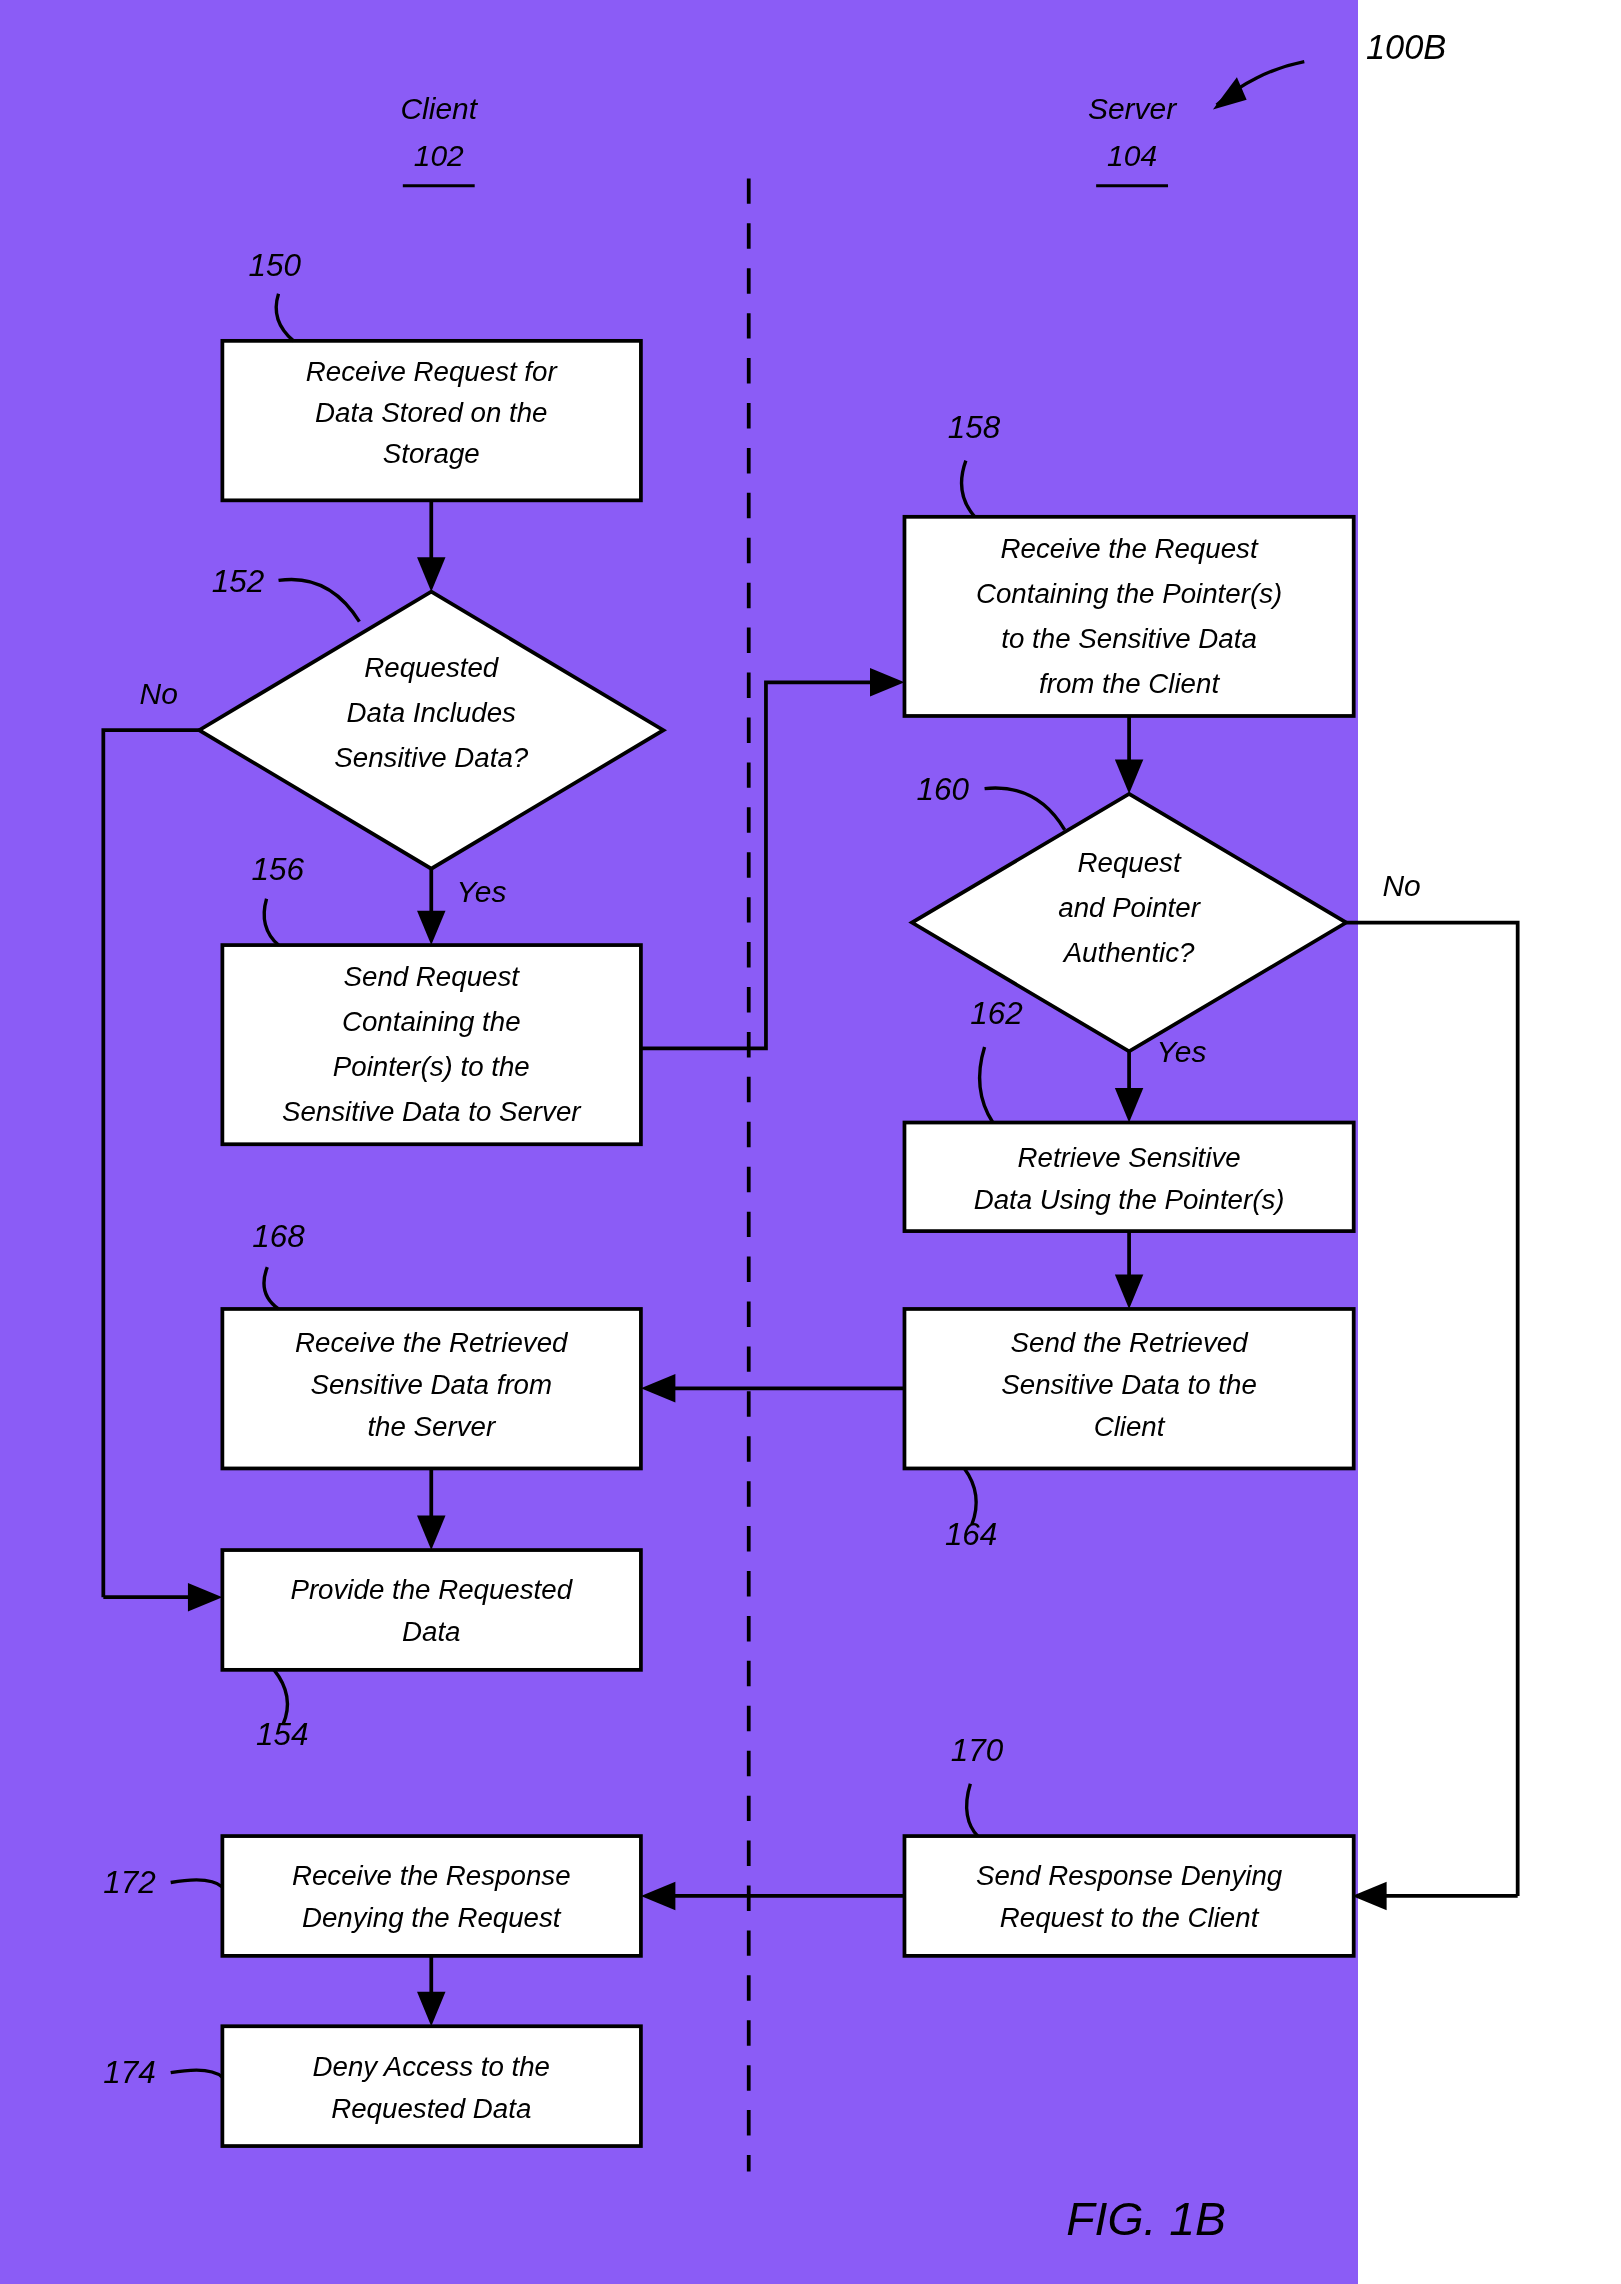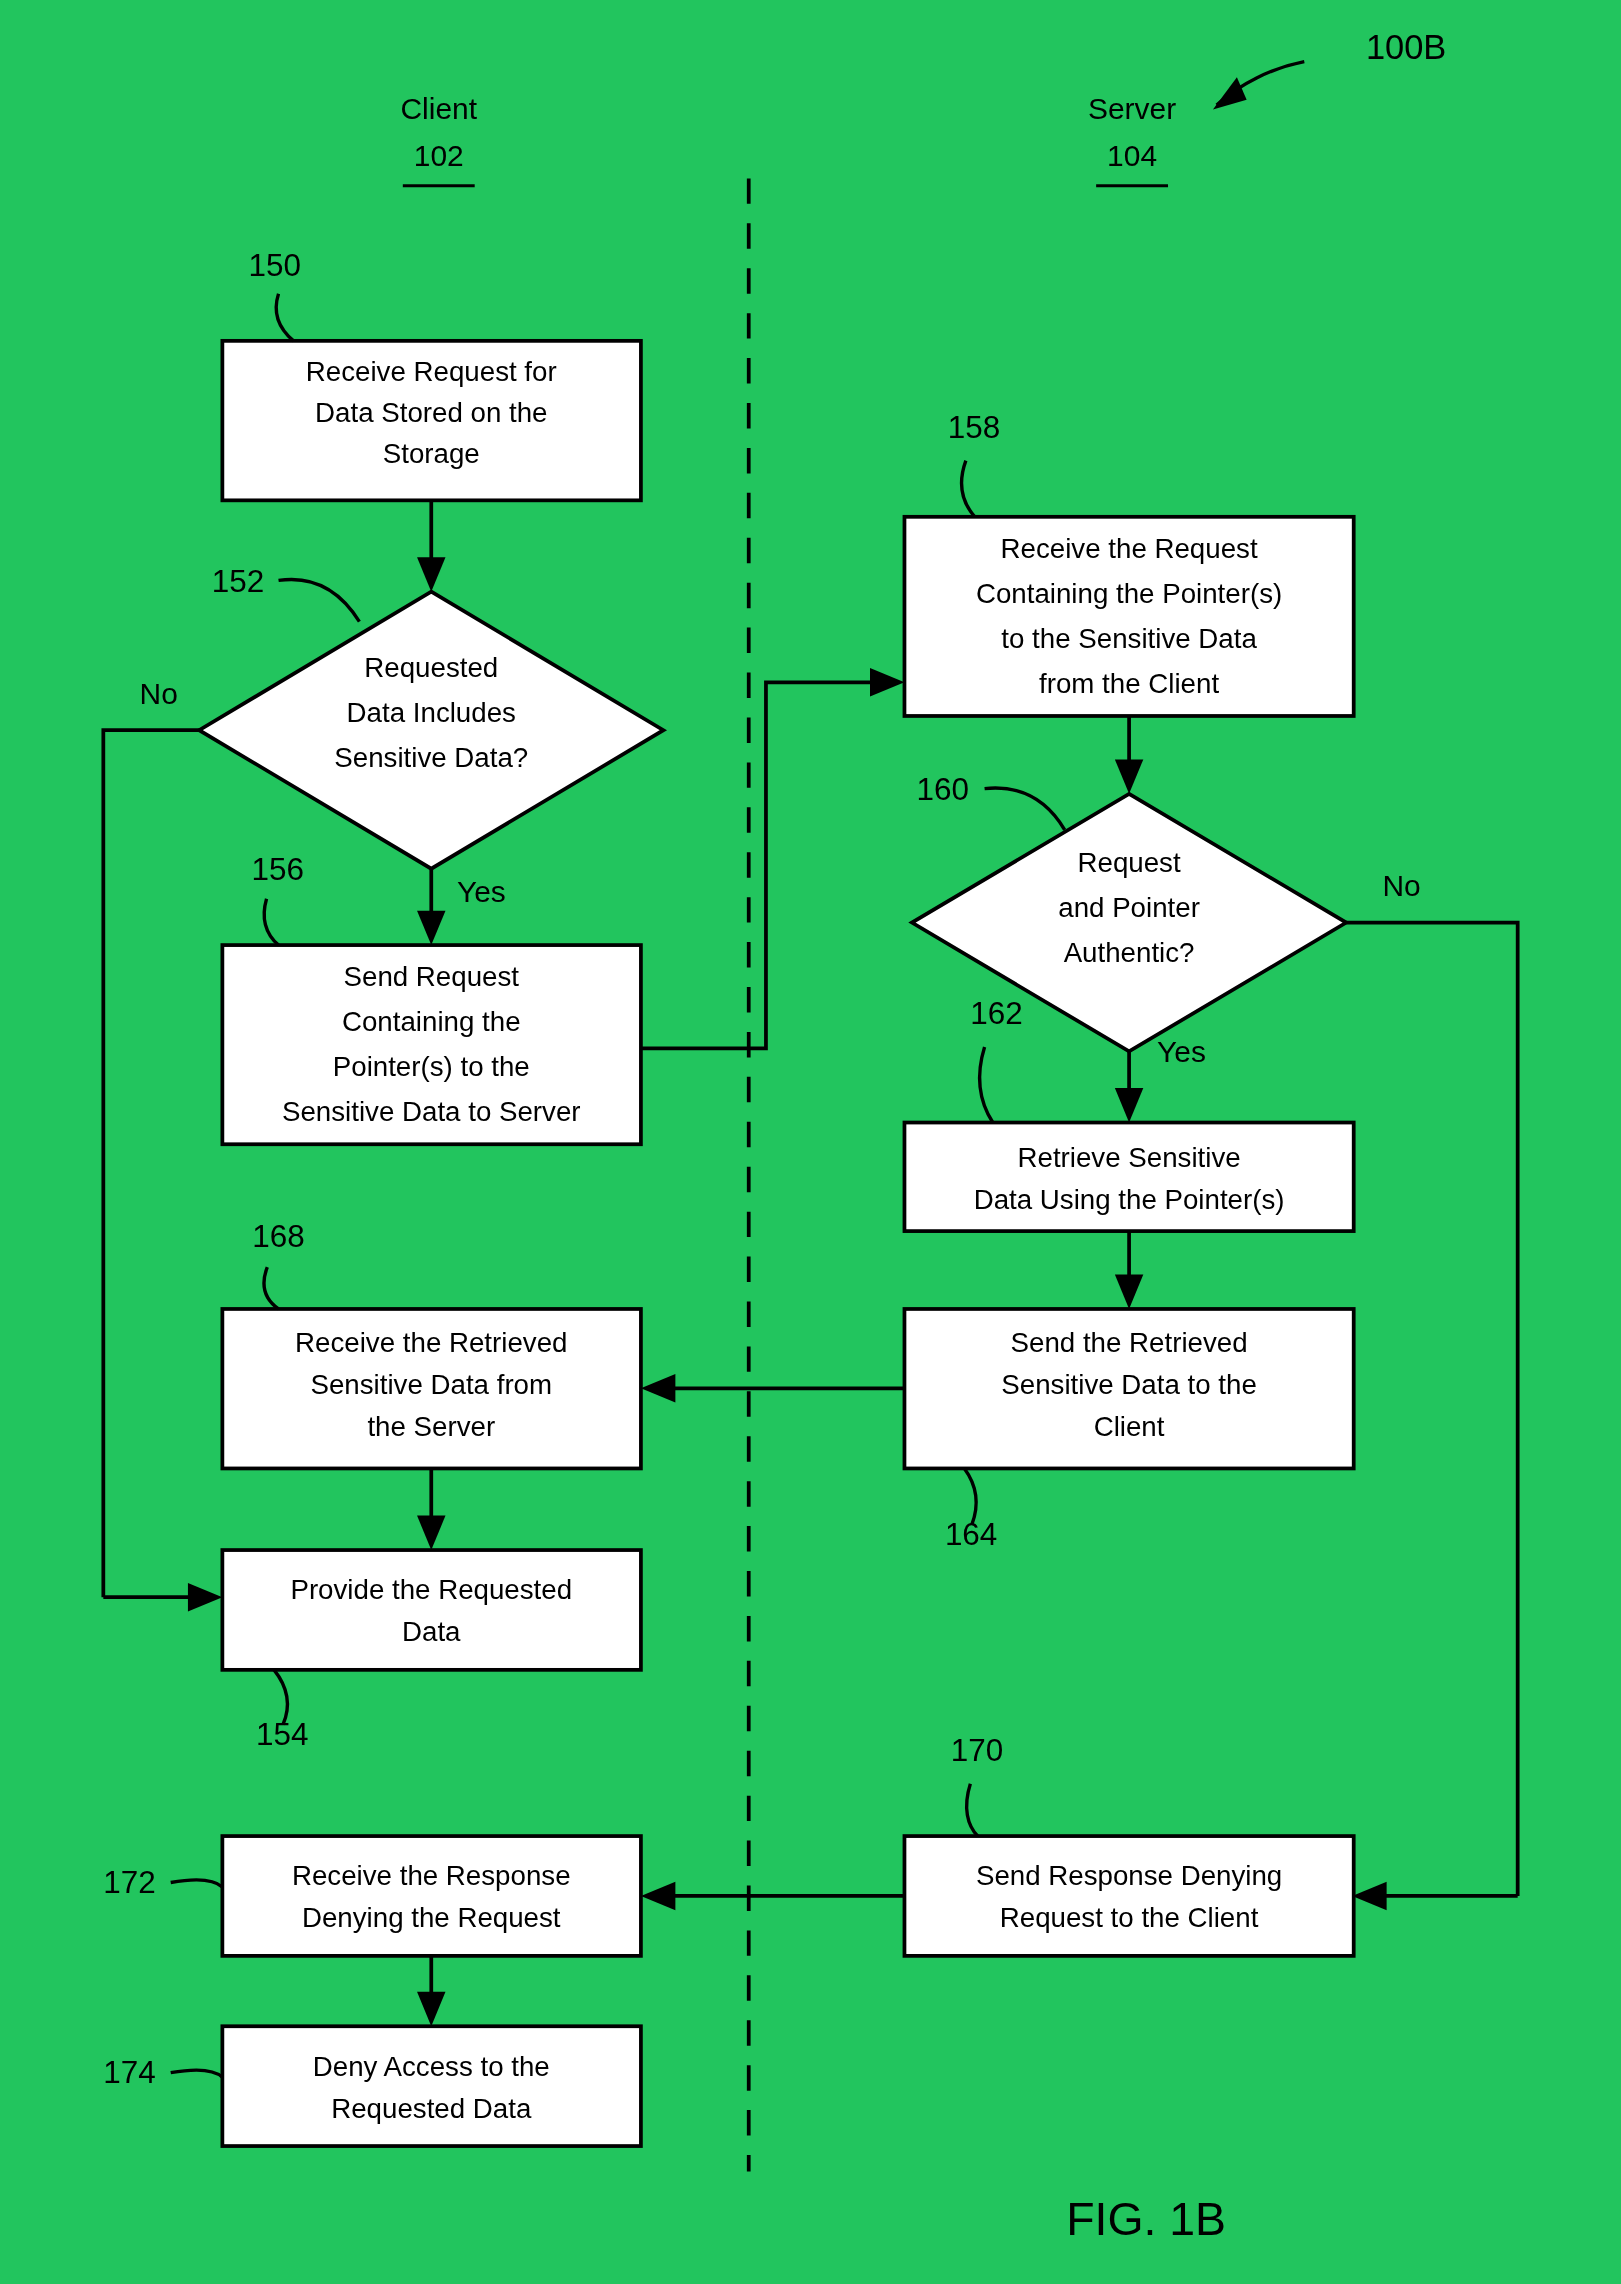--- a/index.html
+++ b/index.html
@@ -9,23 +9,24 @@
   }
   body {
     width: 1621px;
     height: 2284px;
     font-family: "Liberation Sans", sans-serif;
     color: #000000;
     overflow: hidden;
   }
   #figure-root {
     position: relative;
-    width: 1621px;
+    width: 1358px;
     height: 2284px;
-    background: #22c55e;
+    background: #8b5cf6;
+    font-style: italic;
   }
   svg#flowchart {
     display: block;
     width: 1621px;
     height: 2284px;
   }
   .node-box {
     fill: #ffffff;
     stroke: #000000;
     stroke-width: 5;

